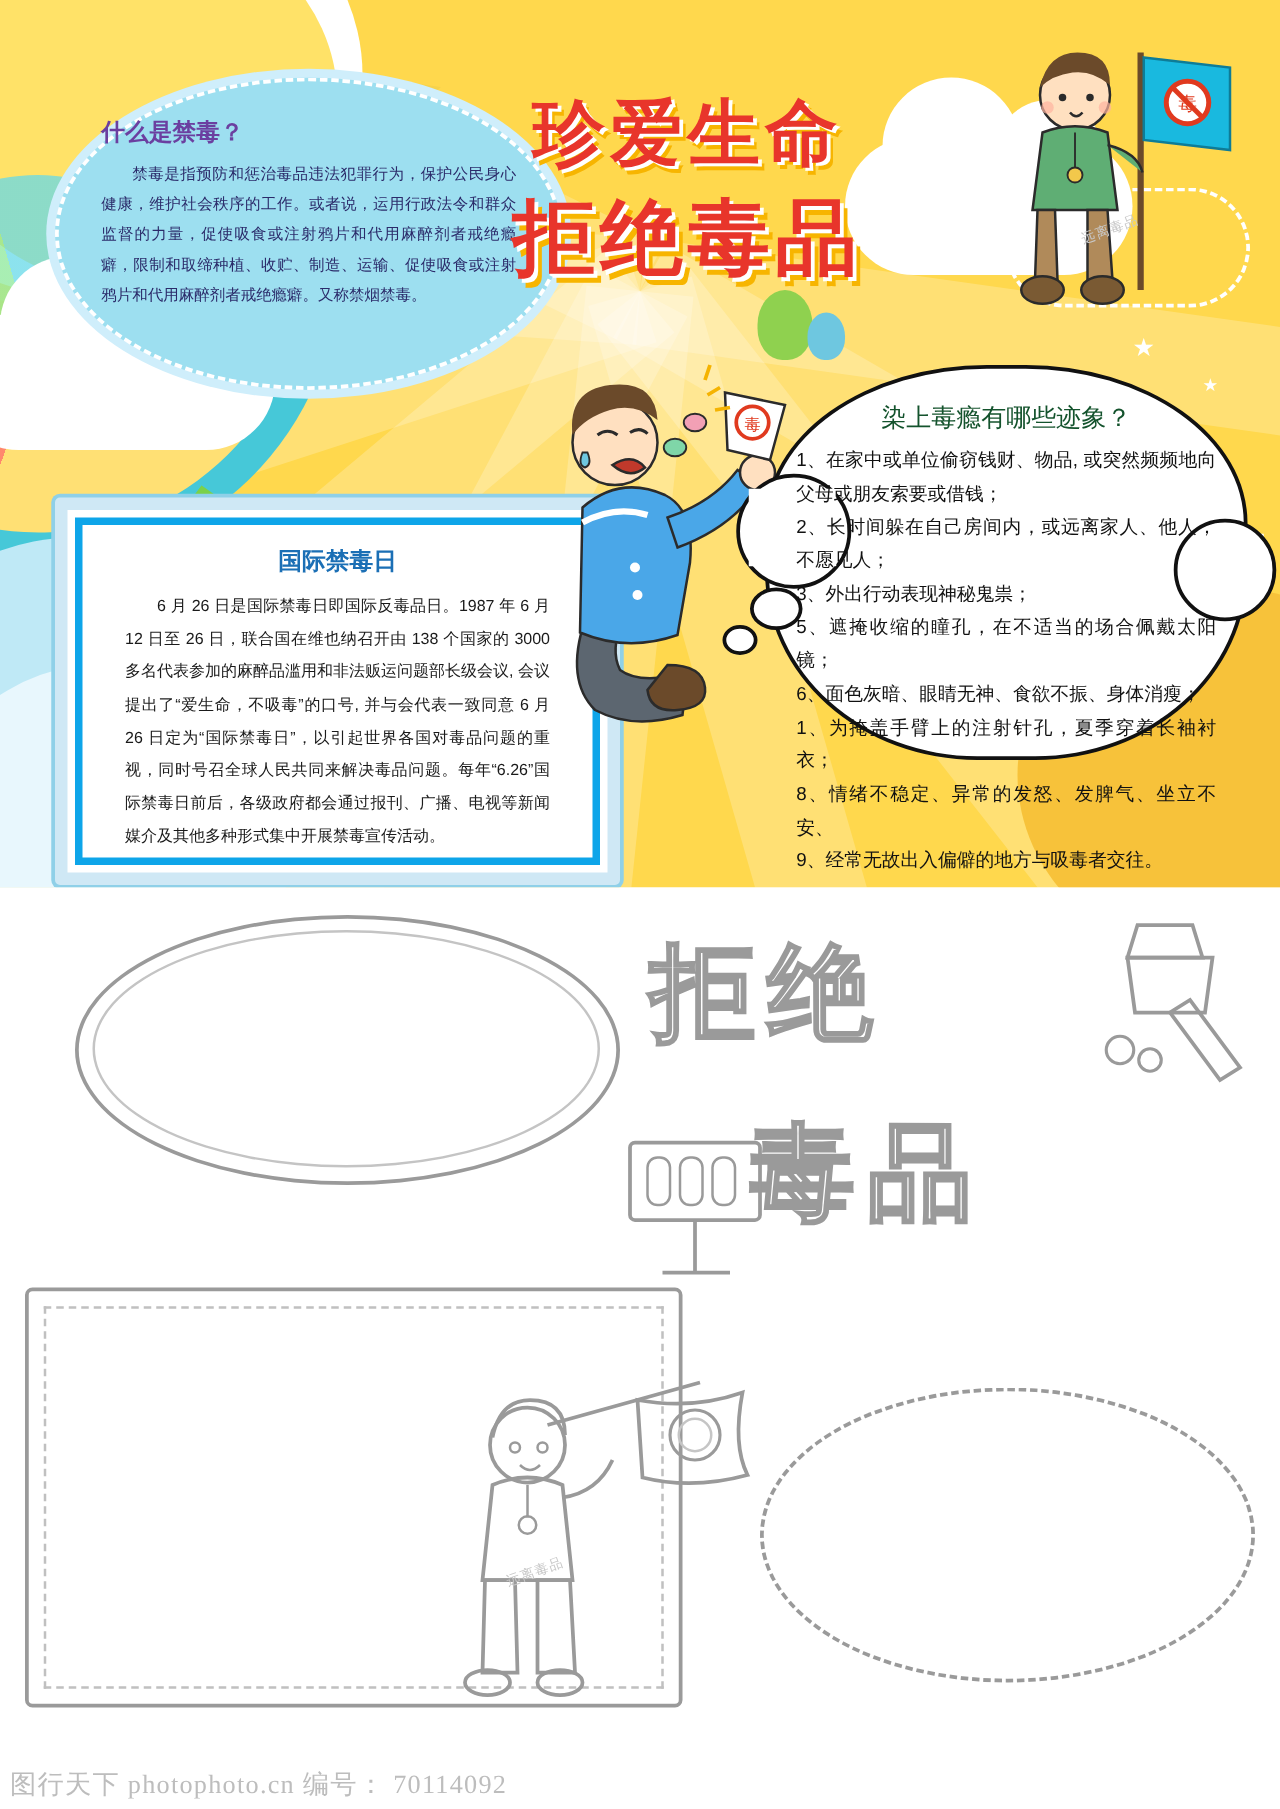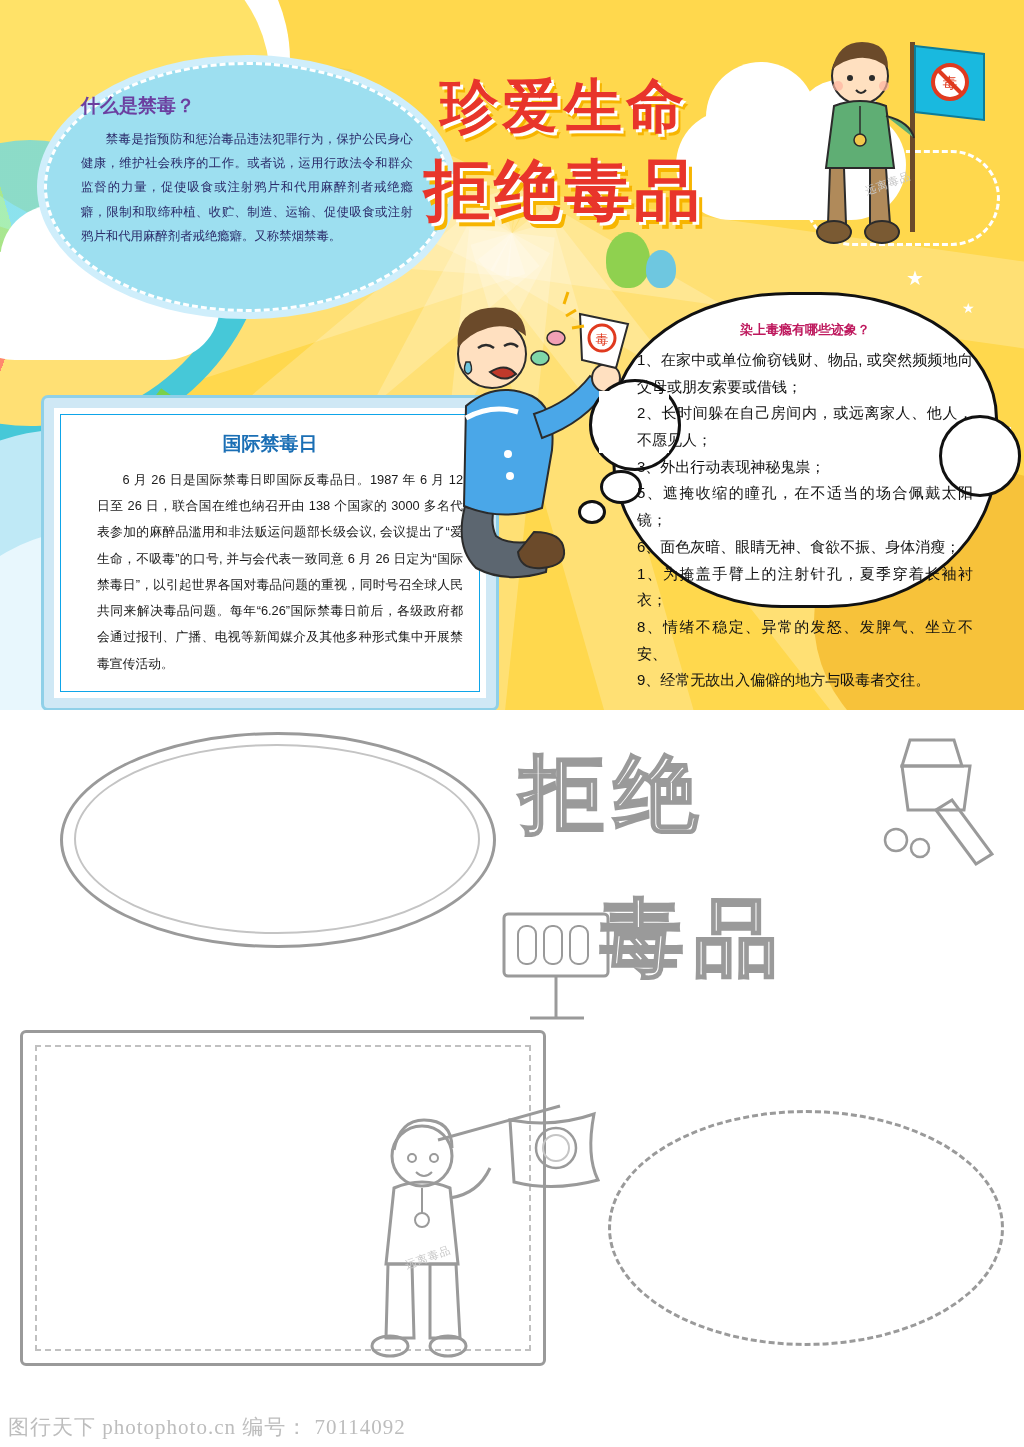--- a/index.html
+++ b/index.html
@@ -90,21 +90,21 @@
     color:#6b3fa0;font-weight:bold;font-size:19px;
     margin-bottom:8px;
   }
   .oval-text{
     font-size:12.4px;line-height:1.95;color:#2b2b6a;text-align:justify;
     text-indent:2em;
   }
 
   
   .title-wrap{
-    position:absolute;left:422px;top:38px;width:430px;height:200px;
+    position:absolute;left:408px;top:38px;width:430px;height:200px;
   }
   .title-l1,.title-l2{
     font-weight:bold;letter-spacing:4px;
     font-family:"DejaVu Sans","Liberation Sans",sans-serif;
   }
   .title-l1{
     position:absolute;left:18px;top:30px;font-size:58px;
     color:#e8352b;
     text-shadow:3px 3px 0 #fff,5px 6px 0 #f7b500;
   }
@@ -139,32 +139,31 @@
   
   .card{
     position:absolute;left:44px;top:398px;width:432px;height:290px;
     background:#ffffff;
     border:10px solid #cfe8f5;
     box-shadow:0 0 0 3px #8fd0e8;
     border-radius:4px;
   }
   .card-inner{
     position:absolute;left:6px;top:6px;right:6px;bottom:6px;
-    border:1px solid #0ea5e9;
-    padding:14px 16px;
+    border:6px solid #0ea5e9;
+    padding:14px 34px;
     box-sizing:border-box;
   }
   .card-title{
     text-align:center;color:#1b6fb5;font-weight:bold;font-size:19px;
     margin:2px 0 10px;
   }
   .card-text{
     font-size:12.8px;line-height:2.05;color:#1a1a1a;text-align:justify;
     text-indent:2em;
-    margin-left:20px;
   }
 
   
   .cloud-bubble{
     position:absolute;left:612px;top:292px;width:380px;height:310px;
     background:#fff;border:3px solid #111;
     border-radius:46% 46% 44% 44%/40% 40% 48% 48%;
   }
   .cloud-bubble:before{
     content:"";position:absolute;left:-26px;top:84px;width:86px;height:86px;
@@ -175,21 +174,21 @@
     background:#fff;border:3px solid #111;border-radius:50%;
   }
   .cloud-mask{
     position:absolute;left:-16px;top:96px;width:70px;height:62px;background:#fff;
   }
   .cloud-mask2{
     position:absolute;right:-16px;top:132px;width:62px;height:54px;background:#fff;
   }
   .cb-content{position:absolute;left:22px;top:26px;width:336px;height:262px;z-index:3;}
   .cb-title{
-    text-align:center;color:#be185d;font-weight:bold;font-size:13px;margin-bottom:8px;
+    text-align:center;color:#14532d;font-weight:normal;font-size:20px;margin-bottom:8px;
   }
   .cb-item{
     font-size:15px;line-height:1.78;color:#111;text-align:justify;
   }
   .tail{
     position:absolute;left:600px;top:470px;width:36px;height:28px;
     background:#fff;border:3px solid #111;border-radius:50%;z-index:2;
   }
   .tail2{
     position:absolute;left:578px;top:500px;width:22px;height:18px;

